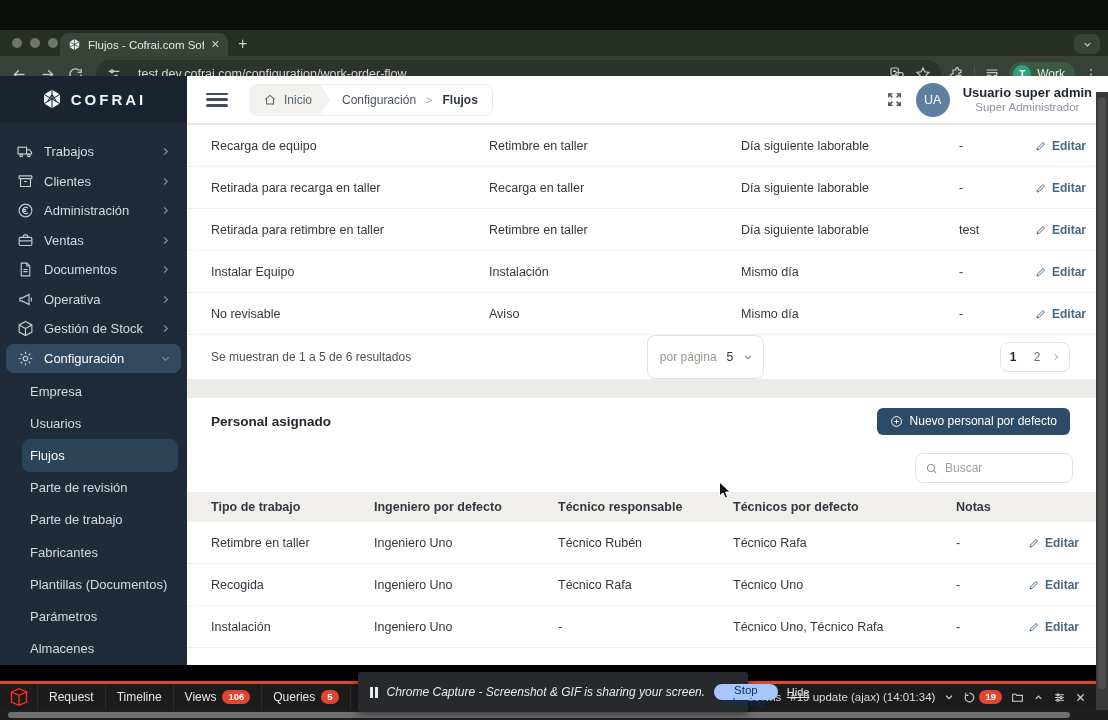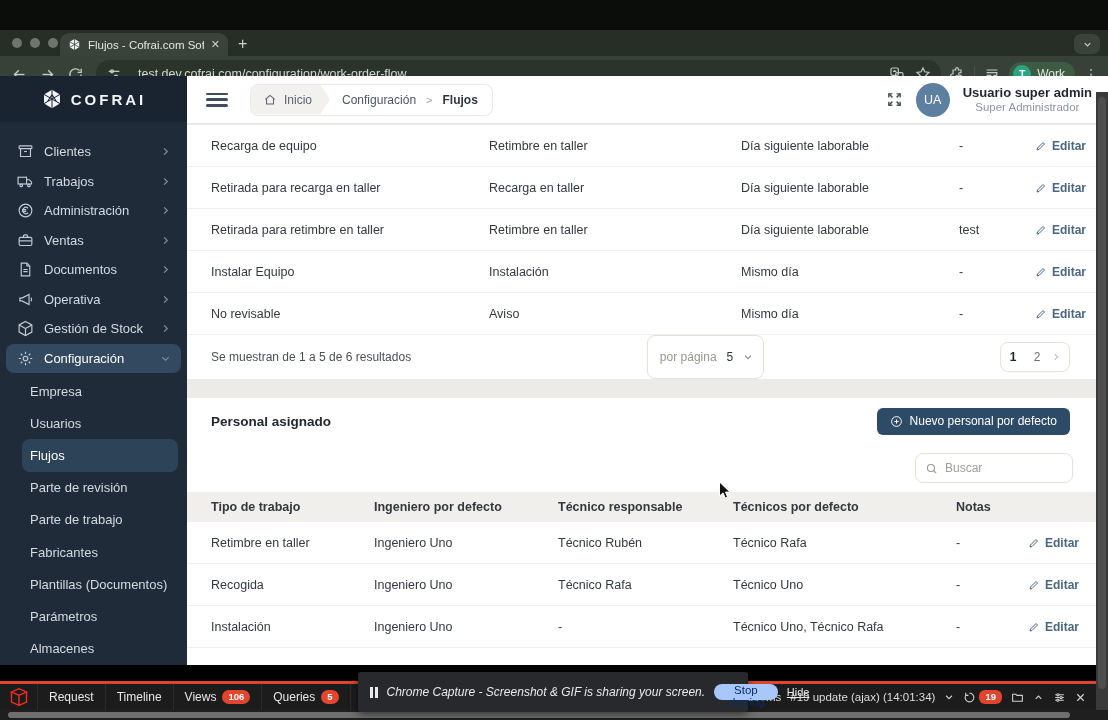--- a/index.html
+++ b/index.html
@@ -100,21 +100,21 @@
 
   
   .redline { position:absolute; left:0; top:681px; width:1096px; height:3px; background:#e2432d; z-index:10; }
   .debugbar { position:absolute; left:0; top:684px; width:1096px; height:26px; background:#1c1c1c; display:flex; align-items:center; z-index:20; }
   .dbg-logo { width:20px; height:20px; margin:0 8px 0 9px; color:#ff2d20; }
   .dbg-item { height:100%; display:flex; align-items:center; gap:6px; padding:0 11px; color:#e7e7e7; font-size:12px; border-left:1px solid #2c2c2c; }
   .badge { background:#e2452f; color:#fff; font-size:9.5px; font-weight:bold; border-radius:9px; padding:2px 6px; line-height:10px; }
   .dbg-right { margin-left:auto; display:flex; align-items:center; gap:9px; padding-right:10px; color:#dcdcdc; font-size:11.5px; white-space:nowrap; }
   .dbg-right .ic { width:13px; height:13px; color:#cfcfcf; }
   .hist-wrap { position:relative; display:flex; align-items:center; }
-  .hist-badge { margin-left:3px;border-radius:6px; }
+  .hist-badge { margin-left:3px; }
 
   .capture-note { position:absolute; left:358px; top:672px; width:390px; height:40px; background:#28292d; border-radius:3px; box-shadow:0 2px 8px rgba(0,0,0,.55); z-index:60; display:flex; align-items:center; padding:0 10px 0 12px; gap:9px; }
   .pause-ic { display:flex; gap:2.5px; }
   .pause-ic span { width:2.5px; height:11px; background:#e8eaed; }
   .cap-msg { color:#e8eaed; font-size:12px; white-space:nowrap;font-style:italic; }
   .stop-btn { background:#a8c7fa; color:#0a2e64; border:none; border-radius:13px; height:16px; padding:0 13px; font-size:11.5px; font-family:"Liberation Sans",sans-serif; }
   .hide-link { color:#e8eaed; font-size:11px; text-decoration:underline; }
 
   .vscroll { position:absolute; right:0; top:92px; width:12px; height:618px; background:#3a3a3a; z-index:70; }
   .vthumb { position:absolute; left:2px; right:2px; top:5px; height:592px; border-radius:4px; background:#4e4e4e; }
@@ -203,37 +203,37 @@
       <div class="brand">
         <svg width="22" height="22" viewBox="0 0 24 24" fill="#f2f4f6">
             <path d="M12 2l8.7 5v10L12 22l-8.7-5V7z"></path>
             <path d="M12 2v20M3.3 7l17.4 10M20.7 7L3.3 17M12 7l5 8M12 7l-5 8" stroke="#1a2431" stroke-width="1.1" fill="none"></path>
           </svg>
         <span class="brand-text">COFRAI</span>
       </div>
       <nav class="nav">
         <div class="nav-item">
           <svg class="ic" viewBox="0 0 24 24" fill="none" stroke="currentColor" stroke-width="1.6">
-              <rect x="3" y="4" width="18" height="4" rx="1"></rect>
-              <path d="M5 8v11h14V8"></path>
-              <path d="M10 12h4"></path>
-            </svg>
-          <span class="lbl">Clientes</span>
-          <svg class="chev" viewBox="0 0 24 24" fill="none" stroke="currentColor" stroke-width="2.4">
-              <path d="M9 5l7 7-7 7"></path>
-            </svg>
-        </div>
-        <div class="nav-item">
-          <svg class="ic" viewBox="0 0 24 24" fill="none" stroke="currentColor" stroke-width="1.6">
               <rect x="1.5" y="6" width="12" height="9.5"></rect>
               <path d="M13.5 9.5h4l3 3.5v2.5h-7"></path>
               <circle cx="6" cy="17.5" r="1.8"></circle>
               <circle cx="16.8" cy="17.5" r="1.8"></circle>
             </svg>
           <span class="lbl">Trabajos</span>
+          <svg class="chev" viewBox="0 0 24 24" fill="none" stroke="currentColor" stroke-width="2.4">
+              <path d="M9 5l7 7-7 7"></path>
+            </svg>
+        </div>
+        <div class="nav-item">
+          <svg class="ic" viewBox="0 0 24 24" fill="none" stroke="currentColor" stroke-width="1.6">
+              <rect x="3" y="4" width="18" height="4" rx="1"></rect>
+              <path d="M5 8v11h14V8"></path>
+              <path d="M10 12h4"></path>
+            </svg>
+          <span class="lbl">Clientes</span>
           <svg class="chev" viewBox="0 0 24 24" fill="none" stroke="currentColor" stroke-width="2.4">
               <path d="M9 5l7 7-7 7"></path>
             </svg>
         </div>
         <div class="nav-item">
           <svg class="ic" viewBox="0 0 24 24" fill="none" stroke="currentColor" stroke-width="1.6">
               <circle cx="12" cy="12" r="9"></circle>
               <path d="M15.5 8.8a4.4 4.4 0 1 0 0 6.4"></path>
               <path d="M7.5 10.8h5.5M7.5 13.2h5.5"></path>
             </svg>

